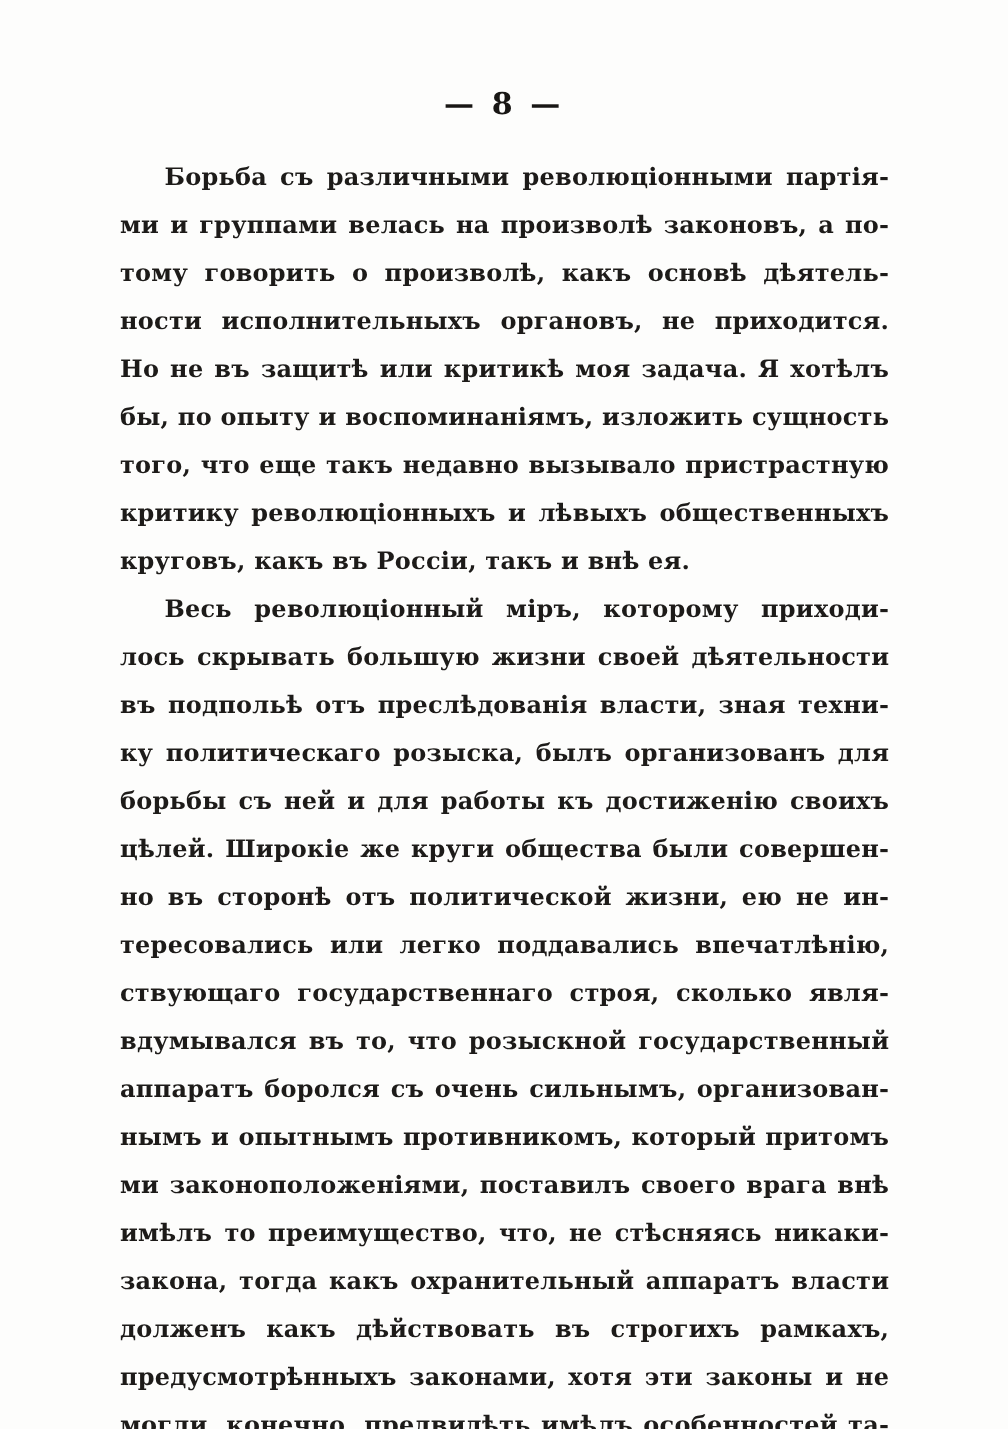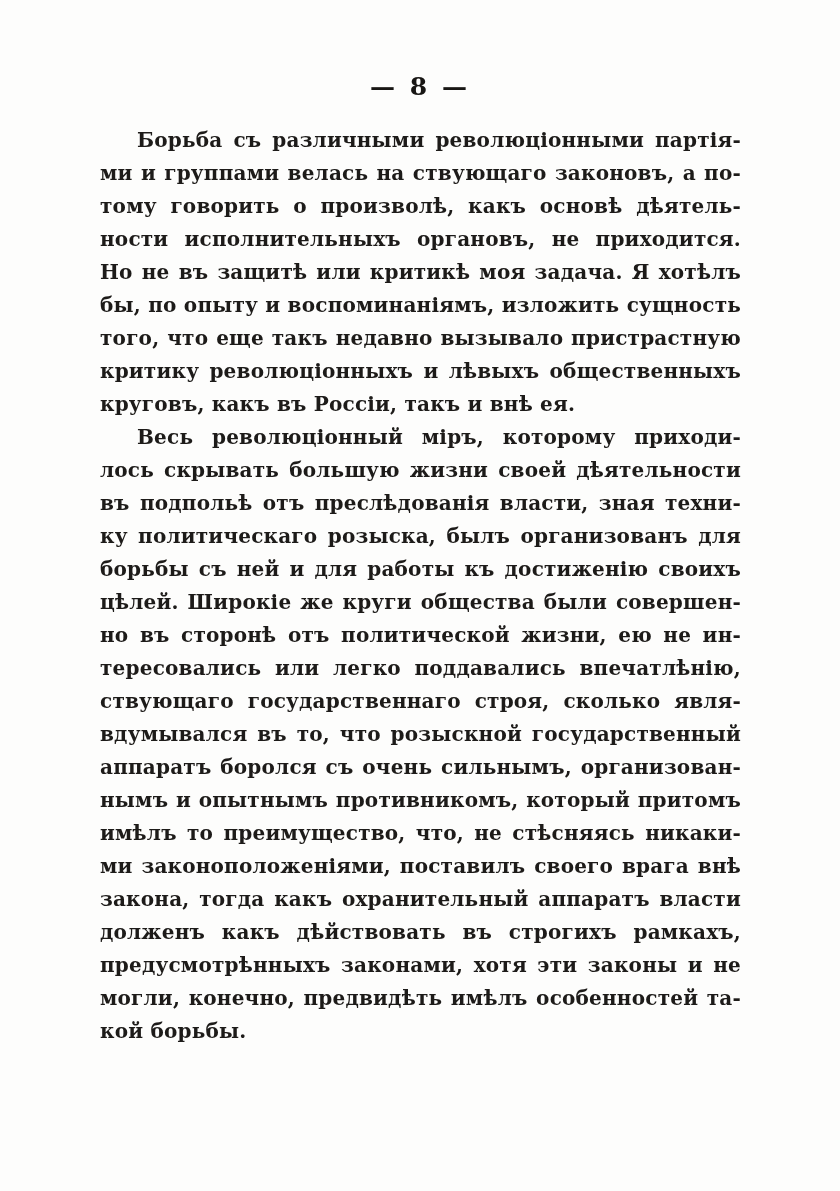--- a/index.html
+++ b/index.html
@@ -32,33 +32,34 @@
   .paragraph { margin: 0; padding: 0; }
   .line {
     font-size: 20px;
     font-weight: 700;
     line-height: 33px;
     height: 33px;
     letter-spacing: 0.2px;
     text-align: justify;
     text-align-last: justify;
     color: #1d1b19;
+    margin-top: 7px;
   }
   .line.first { text-indent: 37px; }
   .line.last  { text-align-last: left; }
 </style>
 </head>
 <body>
 
 <div class="page">
   <div class="page-header">— 8 —</div>
   <div class="text-block">
       <div class="paragraph">
         <div class="line first">Борьба съ различными революціонными партія-</div>
-        <div class="line">ми и группами велась на ствующаго законовъ, а по-</div>
+        <div class="line">ми и группами велась на произволѣ законовъ, а по-</div>
         <div class="line">тому говорить о произволѣ, какъ основѣ дѣятель-</div>
         <div class="line">ности исполнительныхъ органовъ, не приходится.</div>
         <div class="line">Но не въ защитѣ или критикѣ моя задача. Я хотѣлъ</div>
         <div class="line">бы, по опыту и воспоминаніямъ, изложить сущность</div>
         <div class="line">того, что еще такъ недавно вызывало пристрастную</div>
         <div class="line">критику революціонныхъ и лѣвыхъ общественныхъ</div>
         <div class="line last">круговъ, какъ въ Россіи, такъ и внѣ ея.</div>
       </div>
       <div class="paragraph">
         <div class="line first">Весь революціонный міръ, которому приходи-</div>
@@ -66,22 +67,22 @@
         <div class="line">въ подпольѣ отъ преслѣдованія власти, зная техни-</div>
         <div class="line">ку политическаго розыска, былъ организованъ для</div>
         <div class="line">борьбы съ ней и для работы къ достиженію своихъ</div>
         <div class="line">цѣлей. Широкіе же круги общества были совершен-</div>
         <div class="line">но въ сторонѣ отъ политической жизни, ею не ин-</div>
         <div class="line">тересовались или легко поддавались впечатлѣнію,</div>
         <div class="line">ствующаго государственнаго строя, сколько явля-</div>
         <div class="line">вдумывался въ то, что розыскной государственный</div>
         <div class="line">аппаратъ боролся съ очень сильнымъ, организован-</div>
         <div class="line">нымъ и опытнымъ противникомъ, который притомъ</div>
+        <div class="line">ми законоположеніями, поставилъ своего врага внѣ</div>
         <div class="line">имѣлъ то преимущество, что, не стѣсняясь никаки-</div>
-        <div class="line">ми законоположеніями, поставилъ своего врага внѣ</div>
         <div class="line">закона, тогда какъ охранительный аппаратъ власти</div>
         <div class="line">долженъ какъ дѣйствовать въ строгихъ рамкахъ,</div>
         <div class="line">предусмотрѣнныхъ законами, хотя эти законы и не</div>
         <div class="line">могли, конечно, предвидѣть имѣлъ особенностей та-</div>
         <div class="line last">кой борьбы.</div>
       </div>
     </div>
 </div>
 
 </body></html>

